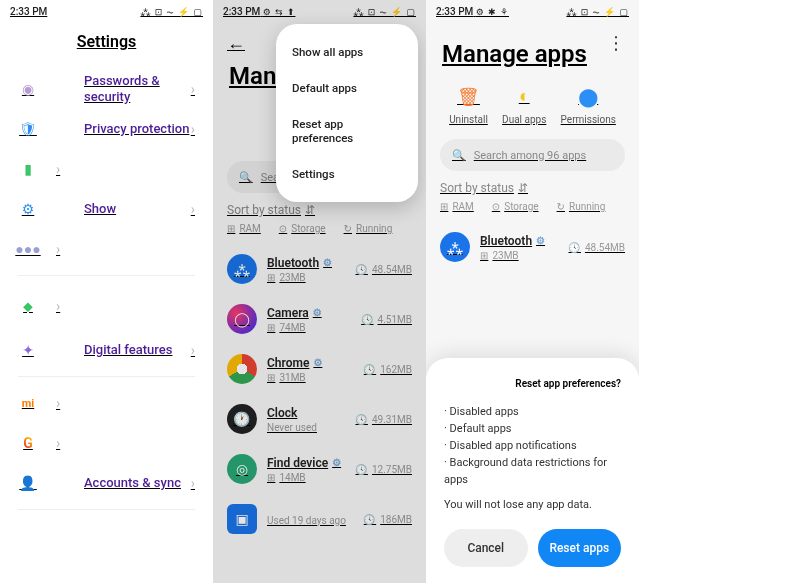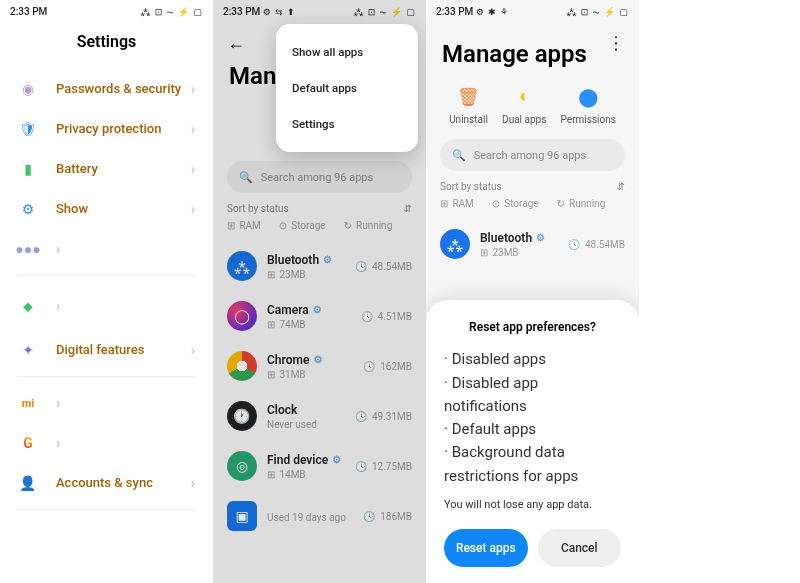--- a/index.html
+++ b/index.html
@@ -1,68 +1,68 @@
 <!DOCTYPE html>
 <html><head>
 <meta charset="utf-8">
 <style>
   * { box-sizing: border-box; margin: 0; padding: 0; font-family: -apple-system, BlinkMacSystemFont, "Segoe UI", Roboto, sans-serif; }
   body { background: #fff; width: 800px; height: 583px; overflow: hidden; display: flex; }
-  .panel { width: 213px; height: 583px; position: relative; overflow: hidden; }
+  .panel { width: 213px; height: 583px; position: relative; overflow: hidden; text-decoration: underline; }
   .panel2, .panel3 { background: #f6f6f6; }
   .statusbar { display: flex; justify-content: space-between; align-items: center; height: 22px; padding: 0 10px; font-size: 10px; font-weight: 500; color: #222; }
   .sb-icons { letter-spacing: 1px; font-size: 9px; }
 
   
   .p1-title { text-align: center; font-size: 16px; font-weight: 600; margin: 10px 0 18px; }
   .set-list { padding: 0 4px; }
   .set-item { display: flex; align-items: center; height: 40px; padding: 0 14px; }
   .set-ico { width: 20px; height: 20px; display: flex; align-items: center; justify-content: center; margin-right: 18px; font-size: 14px; }
-  .set-label { flex: 1; font-size: 13px; font-weight: 500; color: #a16207; line-height: 1.25; }
+  .set-label { flex: 1; font-size: 13px; font-weight: 500; color: #4c1d95; line-height: 1.25; margin-left: 28px; }
   .chev { color: #bbb; font-size: 14px; }
   .sep { height: 1px; background: #eee; margin: 6px 14px; }
   .wellbeing { height: 48px; }
   .wellbeing .set-label { font-size: 12px; }
 
   
   .p2-overlay { position: absolute; inset: 0; background: rgba(0,0,0,0.1); }
   .p2-inner { position: relative; }
   .back-row { display: flex; align-items: center; padding: 10px 14px 4px; }
   .back-arrow { font-size: 18px; font-weight: 600; }
   .p2-title { font-size: 24px; font-weight: 600; padding: 4px 16px 16px; }
   .action-row { display: flex; justify-content: space-around; padding: 0 16px 14px; }
   .action { display: flex; flex-direction: column; align-items: center; gap: 6px; font-size: 10px; color: #555; }
   .action-ico { width: 24px; height: 24px; display: flex; align-items: center; justify-content: center; font-size: 18px; }
   .trash { color: #f77a2e; }
   .dual { color: #f5c518; }
   .perm { color: #2b8ff5; }
   .search-bar { margin: 0 14px 10px; background: #eaeaea; border-radius: 18px; height: 32px; display: flex; align-items: center; padding: 0 12px; font-size: 11px; color: #888; gap: 8px; }
-  .sort-row { padding: 0 14px 6px; font-size: 10px; color: #888; display: flex; align-items: center; gap: 4px; justify-content: space-between; }
+  .sort-row { padding: 0 14px 6px; font-size: 12px; color: #888; display: flex; align-items: center; gap: 4px; }
   .chips { display: flex; gap: 18px; padding: 0 14px 10px; font-size: 10px; color: #999; }
   .chip { display: flex; align-items: center; gap: 4px; }
   .app-list { padding: 0 14px; }
   .app-item { display: flex; align-items: center; height: 50px; gap: 10px; }
   .app-ico { width: 30px; height: 30px; border-radius: 50%; display: flex; align-items: center; justify-content: center; color: #fff; font-size: 14px; flex-shrink: 0; }
   .app-mid { flex: 1; }
   .app-name { font-size: 12px; font-weight: 600; color: #222; display: flex; align-items: center; gap: 4px; }
   .app-sub { font-size: 10px; color: #999; display: flex; align-items: center; gap: 4px; margin-top: 2px; }
   .app-right { font-size: 10px; color: #999; display: flex; align-items: center; gap: 4px; }
   .gear-small { color: #7aa8d6; font-size: 10px; }
   .clock-small { font-size: 10px; }
 
-  .popup-menu { position: absolute; top: 24px; right: 8px; width: 142px; background: #fff; border-radius: 14px; box-shadow: 0 6px 20px rgba(0,0,0,0.2); padding: 10px 0; z-index: 10; }
+  .popup-menu { position: absolute; top: 24px; right: 8px; width: 142px; background: #fff; border-radius: 21px; box-shadow: 0 6px 20px rgba(0,0,0,0.2); padding: 10px 0; z-index: 10; }
   .menu-item { padding: 11px 16px; font-size: 11.5px; font-weight: 500; color: #222; }
 
   
   .p3 .p2-inner { filter: none; }
   .p3-bottom-sheet { position: absolute; bottom: 0; left: 0; right: 0; background: #fff; border-radius: 22px 22px 0 0; padding: 20px 18px 16px; box-shadow: 0 -4px 20px rgba(0,0,0,0.1); }
-  .sheet-title { text-align: center; font-size: 12px; font-weight: 600; margin-bottom: 14px; }
+  .sheet-title { text-align: right; font-size: 10px; font-weight: 600; margin-bottom: 14px; }
   .sheet-text { font-size: 11px; color: #333; line-height: 1.55; }
   .sheet-list { margin: 8px 0; }
-  .sheet-list div { font-size: 15px; color: #333; line-height: 1.55; }
+  .sheet-list div { font-size: 11px; color: #333; line-height: 1.55; }
   .sheet-btns { display: flex; gap: 10px; margin-top: 16px; }
   .btn { flex: 1; height: 38px; border-radius: 20px; display: flex; align-items: center; justify-content: center; font-size: 12px; font-weight: 500; }
   .btn-cancel { background: #eee; color: #333; }
   .btn-reset { background: #1087f5; color: #fff; }
   .more-dots { position: absolute; top: 32px; right: 14px; font-size: 18px; color: #333; }
 
   .bt-blue { background: #1a73e8; }
   .cam-grad { background: radial-gradient(circle at 30% 30%, #ff3b6b, #2b2bff); }
   .chrome-ico { background: radial-gradient(circle at 50% 50%, #fff 25%, transparent 26%), conic-gradient(#ea4335 0 120deg, #34a853 120deg 240deg, #fbbc05 240deg 360deg); }
   .clock-ico { background: #222; }
@@ -84,21 +84,20 @@
       <span class="set-label">Passwords &amp; security</span>
       <span class="chev">›</span>
     </div>
     <div class="set-item">
       <span class="set-ico" style="color:#2b8ff5">🛡</span>
       <span class="set-label">Privacy protection</span>
       <span class="chev">›</span>
     </div>
     <div class="set-item">
       <span class="set-ico" style="color:#3ac569">▮</span>
-      <span class="set-label">Battery</span>
       <span class="chev">›</span>
     </div>
     <div class="set-item">
       <span class="set-ico" style="color:#2b8ff5">⚙</span>
       <span class="set-label">Show</span>
       <span class="chev">›</span>
     </div>
     <div class="set-item">
       <span class="set-ico" style="color:#9aa0d6">●●●</span>
       <span class="chev">›</span>
@@ -243,20 +242,21 @@
             <span class="clock-small">🕓</span> 
             <span>186MB</span>
           </div>
       </div>
     </div>
   </div>
   <div class="p2-overlay"></div>
   <div class="popup-menu">
     <div class="menu-item">Show all apps</div>
     <div class="menu-item">Default apps</div>
+    <div class="menu-item">Reset app preferences</div>
     <div class="menu-item">Settings</div>
   </div>
 </div>
 
 <div class="panel panel3 p3">
   <div class="p2-inner">
     <div class="statusbar">
       <span><span>2:33 PM</span> <span class="sb-icons">⚙ ✱ ⚘</span></span>
       <span class="sb-icons">⁂ ⊡ ⏦ ⚡ ▢</span>
     </div>
@@ -306,23 +306,23 @@
             <span class="clock-small">🕓</span> 
             <span>48.54MB</span>
           </div>
       </div>
     </div>
   </div>
   <div class="p3-bottom-sheet">
     <div class="sheet-title">Reset app preferences?</div>
     <div class="sheet-list">
       <div>· <span>Disabled apps</span></div>
+      <div>· <span>Default apps</span></div>
       <div>· <span>Disabled app notifications</span></div>
-      <div>· <span>Default apps</span></div>
       <div>· <span>Background data restrictions for apps</span></div>
     </div>
     <div class="sheet-text">You will not lose any app data.</div>
     <div class="sheet-btns">
+      <div class="btn btn-cancel">Cancel</div>
       <div class="btn btn-reset">Reset apps</div>
-      <div class="btn btn-cancel">Cancel</div>
     </div>
   </div>
 </div>
 
 </body></html>

